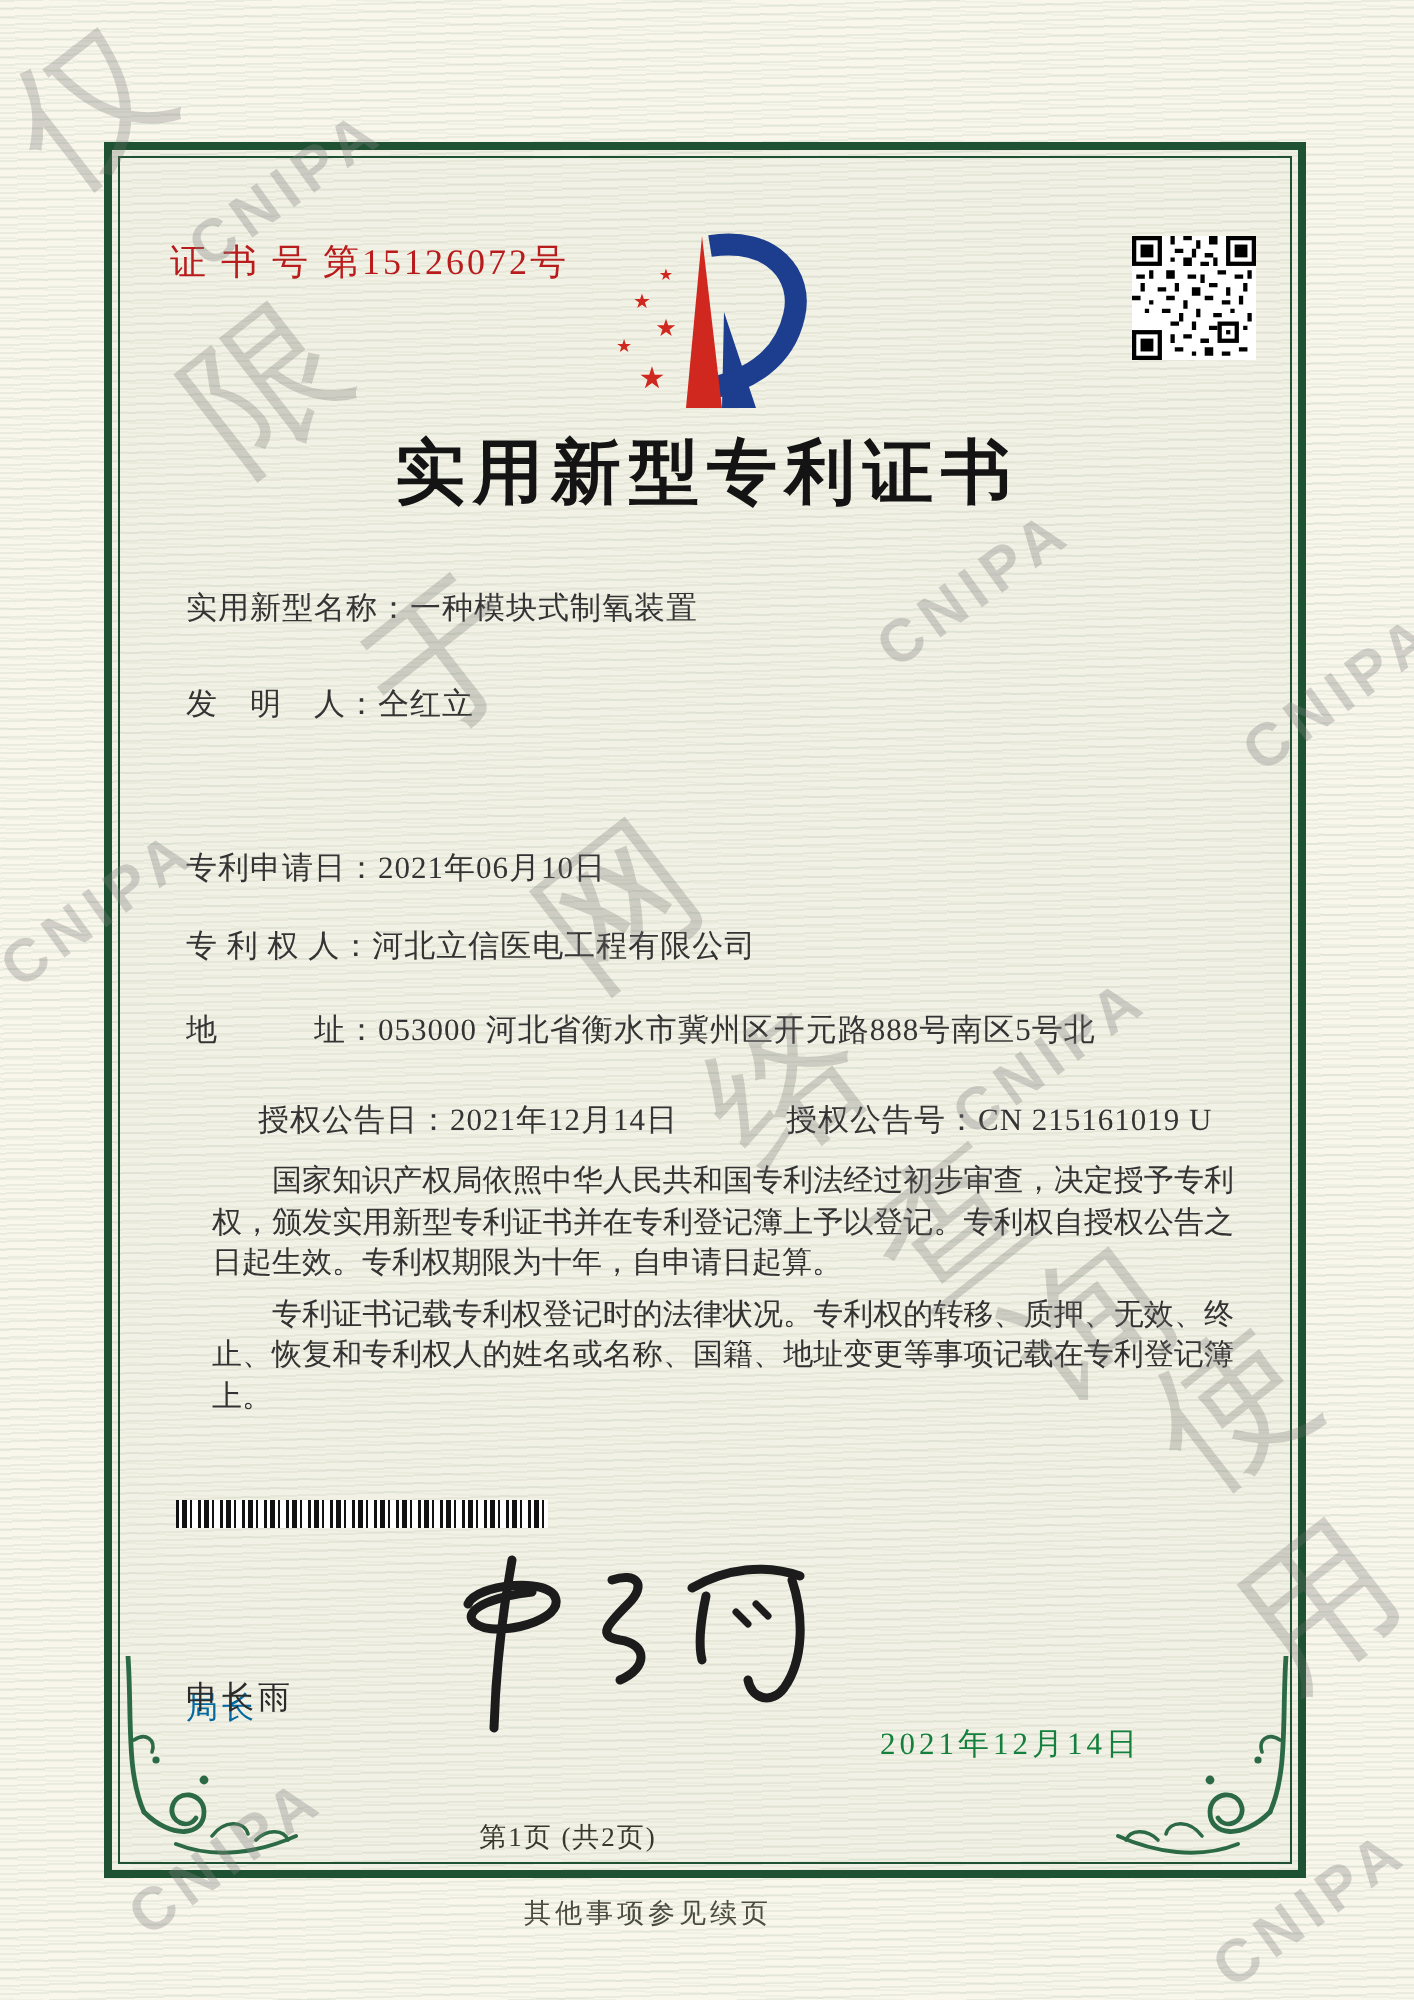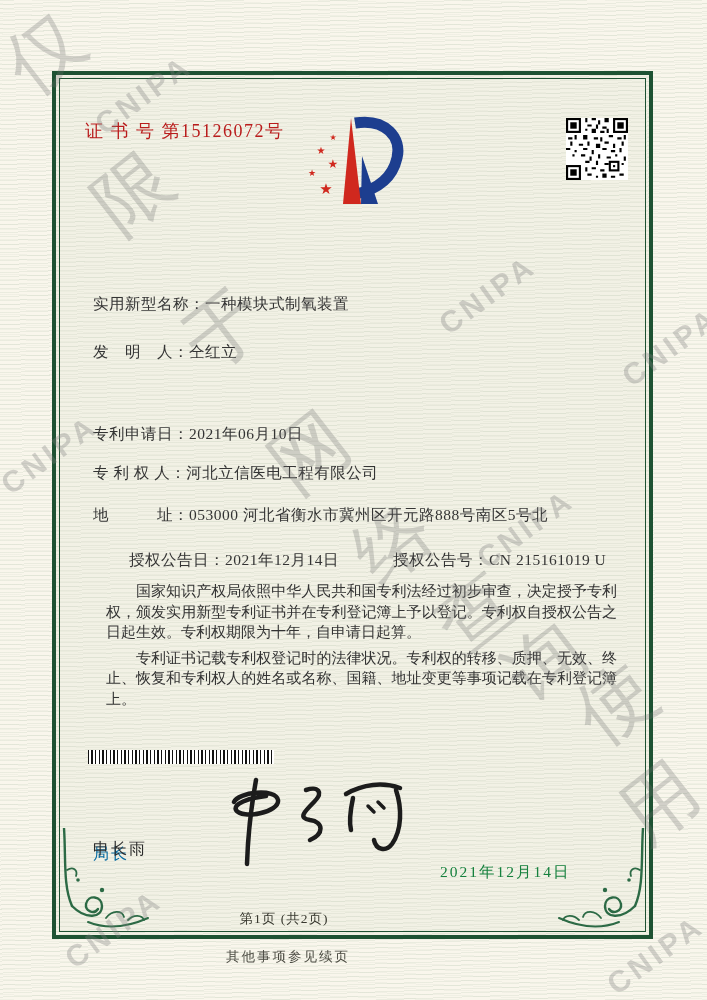--- a/index.html
+++ b/index.html
@@ -36,21 +36,21 @@
   .fr .second{position:absolute;left:264px;top:0;}
   .paras{left:93px;top:581px;width:524px;font-size:15px;line-height:20.6px;text-align:justify;color:#333;z-index:3;position:absolute;}
   .paras p{margin:0 0 5px 13px;text-indent:2em;}
   .barcode{left:88px;top:750px;width:186px;height:14px;
     background:repeating-linear-gradient(90deg,#111 0 1.5px,#fff 1.5px 3px,#111 3px 5.5px,#fff 5.5px 7px,#111 7px 7.8px,#fff 7.8px 11px);}
   .sig-title{left:93px;top:844px;font-size:16px;letter-spacing:2px;color:#0369a1;}
   .sig-name{left:93px;top:839px;font-size:16px;letter-spacing:2px;color:#2b2b2b;}
   .signature{left:178px;top:772px;}
   .date{left:440px;top:862px;font-size:15.5px;letter-spacing:2px;color:#15803d;}
   .page-num{left:0;top:910px;width:568px;text-align:center;font-size:13.5px;letter-spacing:1px;color:#38382f;}
-  .foot-note{left:0;top:948px;width:576px;text-align:center;font-size:13.5px;letter-spacing:2px;color:#4b4b42;}
+  .foot-note{left:0;top:948px;width:576px;text-align:center;font-size:13.5px;letter-spacing:2px;color:#4b4b42;padding-left:36px;}
   
   .wm,.cn{position:absolute;z-index:5;pointer-events:none;transform:rotate(-38deg);}
   .wm{font-size:76px;color:rgba(112,112,112,0.28);font-family:"Liberation Serif",serif;}
   .cn{font-size:30px;font-weight:bold;letter-spacing:4px;color:rgba(128,128,128,0.33);font-family:"Liberation Sans",sans-serif;transform:rotate(-36deg);}
   .wm0{left:8px;top:2px;}  .wm1{left:96px;top:142px;} .wm2{left:186px;top:278px;}
   .wm3{left:272px;top:402px;}.wm4{left:356px;top:492px;}.wm5{left:438px;top:562px;}
   .wm6{left:508px;top:612px;}.wm7{left:578px;top:652px;}.wm8{left:622px;top:752px;}
   .cn0{left:88px;top:78px;} .cn1{left:432px;top:278px;} .cn2{left:-6px;top:438px;}
   .cn3{left:470px;top:512px;}.cn4{left:58px;top:912px;} .cn5{left:600px;top:938px;}
   .cn6{left:615px;top:330px;}
@@ -122,20 +122,21 @@
       <rect x="2" y="2" width="3" height="3"></rect>
         <rect x="24" y="2" width="3" height="3"></rect>
         <rect x="2" y="24" width="3" height="3"></rect>
       <rect x="20" y="20" width="5" height="5"></rect>
     </g>
     <rect x="21" y="21" width="3" height="3" fill="#fff"></rect>
     <rect x="22" y="22" width="1" height="1" fill="#000"></rect>
     <path fill="#000" d="M9,0h1v2h-1z M12,0h2v1h-2z M15,1h1v2h-1z M18,0h2v2h-2z M10,3h2v1h-2z M14,3h1v2h-1z M17,4h2v1h-2z M9,5h1v1h-1z M12,5h2v2h-2z M19,5h1v2h-1z M16,6h2v1h-2z M1,9h2v1h-2z M4,8h1v2h-1z M8,8h2v2h-2z M13,9h2v1h-2z M16,9h1v2h-1z M20,8h2v1h-2z M24,9h2v1h-2z M27,8h1v2h-1z M2,11h1v2h-1z M6,12h2v1h-2z M10,11h1v2h-1z M14,12h2v2h-2z M18,11h2v1h-2z M22,12h1v2h-1z M26,11h1v2h-1z M0,14h2v1h-2z M4,15h1v1h-1z M8,14h2v1h-2z M12,15h1v2h-1z M17,14h2v1h-2z M21,15h2v1h-2z M25,14h1v2h-1z M3,17h1v1h-1z M7,17h2v1h-2z M11,18h1v2h-1z M15,17h1v2h-1z M19,18h2v1h-2z M23,17h1v1h-1z M27,18h1v2h-1z M9,20h2v1h-2z M14,20h1v2h-1z M18,21h2v1h-2z M26,21h1v1h-1z M9,23h1v2h-1z M12,23h2v1h-2z M16,24h2v1h-2z M10,26h2v1h-2z M14,27h1v1h-1z M17,26h2v2h-2z M21,27h2v1h-2z M25,26h2v1h-2z"></path>
   </svg>
 
+  <div class="abs title">实用新型专利证书</div>
 
   <div class="abs fr fr1">发　明　人：仝红立</div>
   <div class="abs fr fr0">实用新型名称：一种模块式制氧装置</div>
   <div class="abs fr fr3">专利申请日：2021年06月10日</div>
   <div class="abs fr fr4">专 利 权 人：河北立信医电工程有限公司</div>
   <div class="abs fr fr5">地　　　址：053000 河北省衡水市冀州区开元路888号南区5号北</div>
   <div class="abs fr fr6">
     <span>授权公告日：2021年12月14日</span>
     <span class="second">授权公告号：CN 215161019 U</span>
   </div>

